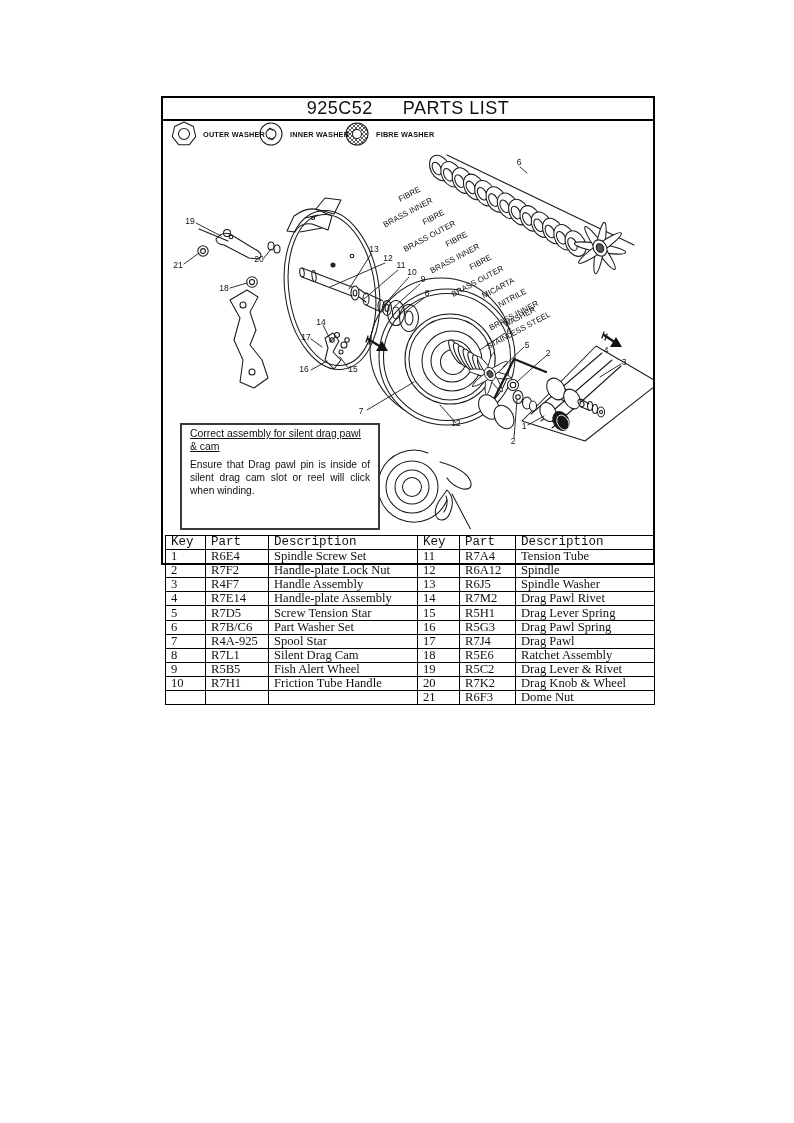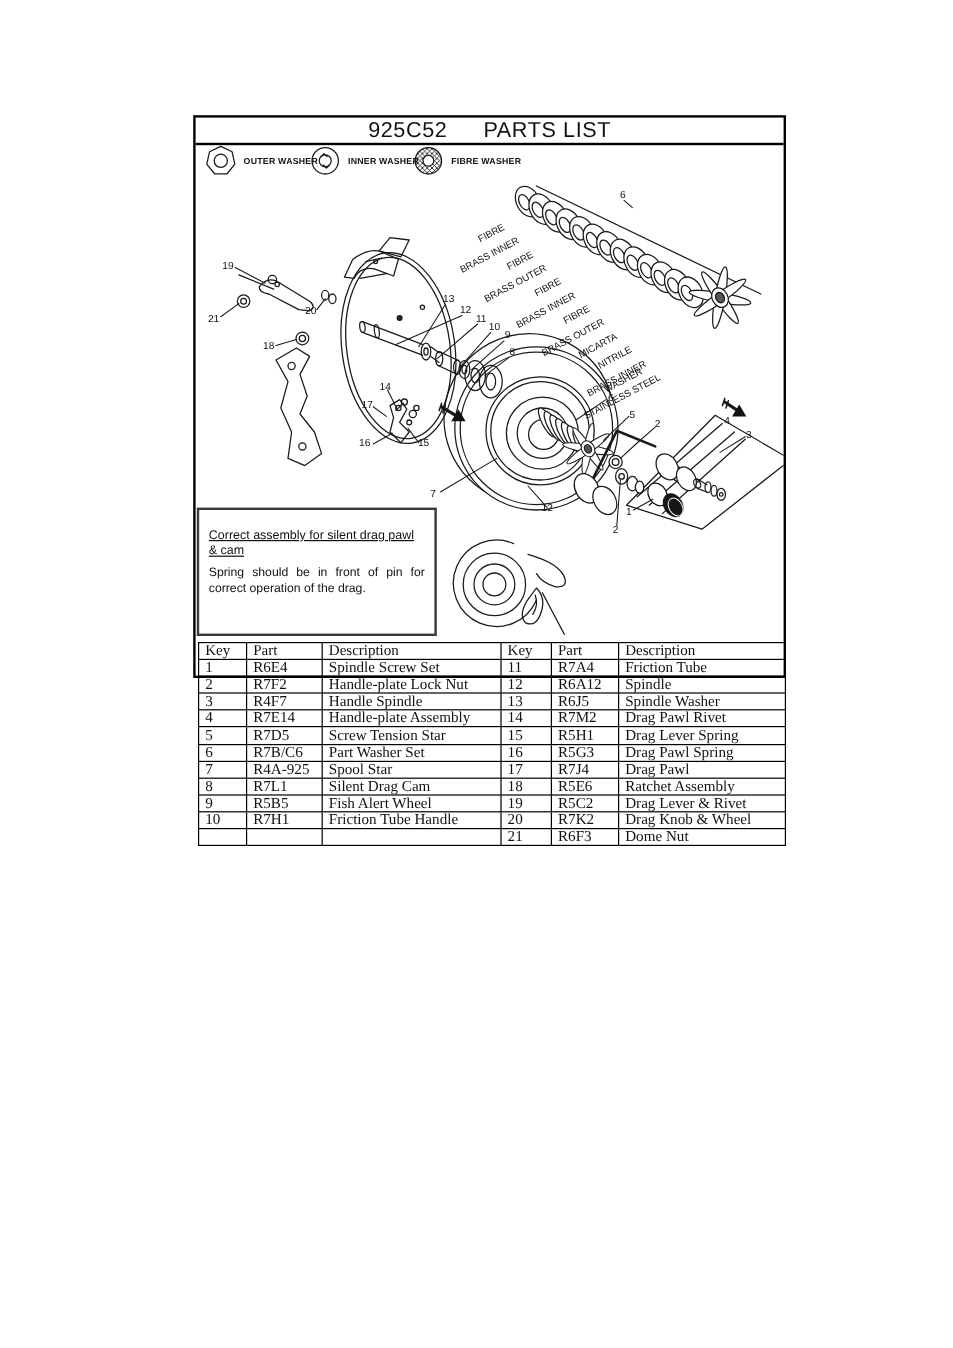--- a/index.html
+++ b/index.html
@@ -6,31 +6,31 @@
   #page{position:relative;width:794px;height:1123px;background:#fff;overflow:hidden;
         font-family:"Liberation Sans",sans-serif;color:#111;}
   
   #frame{position:absolute;left:161px;top:96px;width:494px;height:469px;
          border:2px solid #000;box-sizing:border-box;}
   #titlebar{position:absolute;left:0;top:0;width:100%;height:23px;
             border-bottom:2px solid #000;box-sizing:border-box;
             display:flex;align-items:center;justify-content:center;gap:30px;
             font-size:18px;letter-spacing:.5px;}
   
-  #notebox{position:absolute;left:164px;top:423px;width:200px;height:107px;
+  #notebox{position:absolute;left:180px;top:423px;width:200px;height:107px;
            border:2px solid #3a3a3a;box-sizing:border-box;background:#fff;
-           padding:15px 8px 0 8px;font-size:10.2px;line-height:1.26;}
+           padding:2px 8px 0 8px;font-size:10.2px;line-height:1.26;}
   #notebox .nb-title{text-decoration:underline;font-size:10.4px;margin:0 0 6px 0;}
   #notebox p{margin:0 0 6px 0;text-align:justify;}
   
   #parts-table{position:absolute;left:165px;top:535px;width:489px;
                border-collapse:collapse;table-layout:fixed;}
   #parts-table th,#parts-table td{border:1.5px solid #000;height:13.1px;
                line-height:13px;padding:0 2px 0 5px;overflow:hidden;white-space:nowrap;}
-  #parts-table th{font-family:Liberation Serif, serif;font-weight:400;
+  #parts-table th{font-family:Liberation Mono, monospace;font-weight:400;
                font-size:12.5px;text-align:left;}
   #parts-table td{font-family:"Liberation Serif",serif;font-size:12.6px;}
   svg text{font-family:"Liberation Sans",sans-serif;fill:#111;stroke:none;}
   .lbl{font-size:8px;}
   .num{font-size:8.5px;}
   .leg{font-size:7.3px;font-weight:bold;letter-spacing:.2px;}
 </style>
 </head>
 <body>
 
@@ -316,21 +316,21 @@
       <text class="num" x="548" y="356">2</text>
       <text class="num" x="606" y="353">4</text>
       <text class="num" x="624" y="365">3</text>
       <text class="num" x="524" y="429">1</text>
       <text class="num" x="513" y="444">2</text>
     </g>
   </svg>
 
   <div id="notebox">
     <div class="nb-title">Correct assembly for silent drag pawl &amp; cam</div>
-    <p>Spring should be in front of pin for correct operation of the drag.</p>
+    <p>Ensure that Drag pawl pin is inside of silent drag cam slot or reel will click when winding.</p>
   </div>
 
   <table id="parts-table">
     <colgroup>
       <col style="width:40px">
         <col style="width:63px">
         <col style="width:149px">
       <col style="width:42px">
         <col style="width:56px">
         <col style="width:139px">
@@ -345,34 +345,34 @@
         <th>Description</th>
       </tr>
     </thead>
     <tbody>
         <tr>
           <td>1</td>
           <td>R6E4</td>
           <td>Spindle Screw Set</td>
           <td>11</td>
           <td>R7A4</td>
-          <td>Friction Tube</td>
+          <td>Tension Tube</td>
         </tr>
         <tr>
           <td>2</td>
           <td>R7F2</td>
           <td>Handle-plate Lock Nut</td>
           <td>12</td>
           <td>R6A12</td>
           <td>Spindle</td>
         </tr>
         <tr>
           <td>3</td>
           <td>R4F7</td>
-          <td>Handle Spindle</td>
+          <td>Handle Assembly</td>
           <td>13</td>
           <td>R6J5</td>
           <td>Spindle Washer</td>
         </tr>
         <tr>
           <td>4</td>
           <td>R7E14</td>
           <td>Handle-plate Assembly</td>
           <td>14</td>
           <td>R7M2</td>

